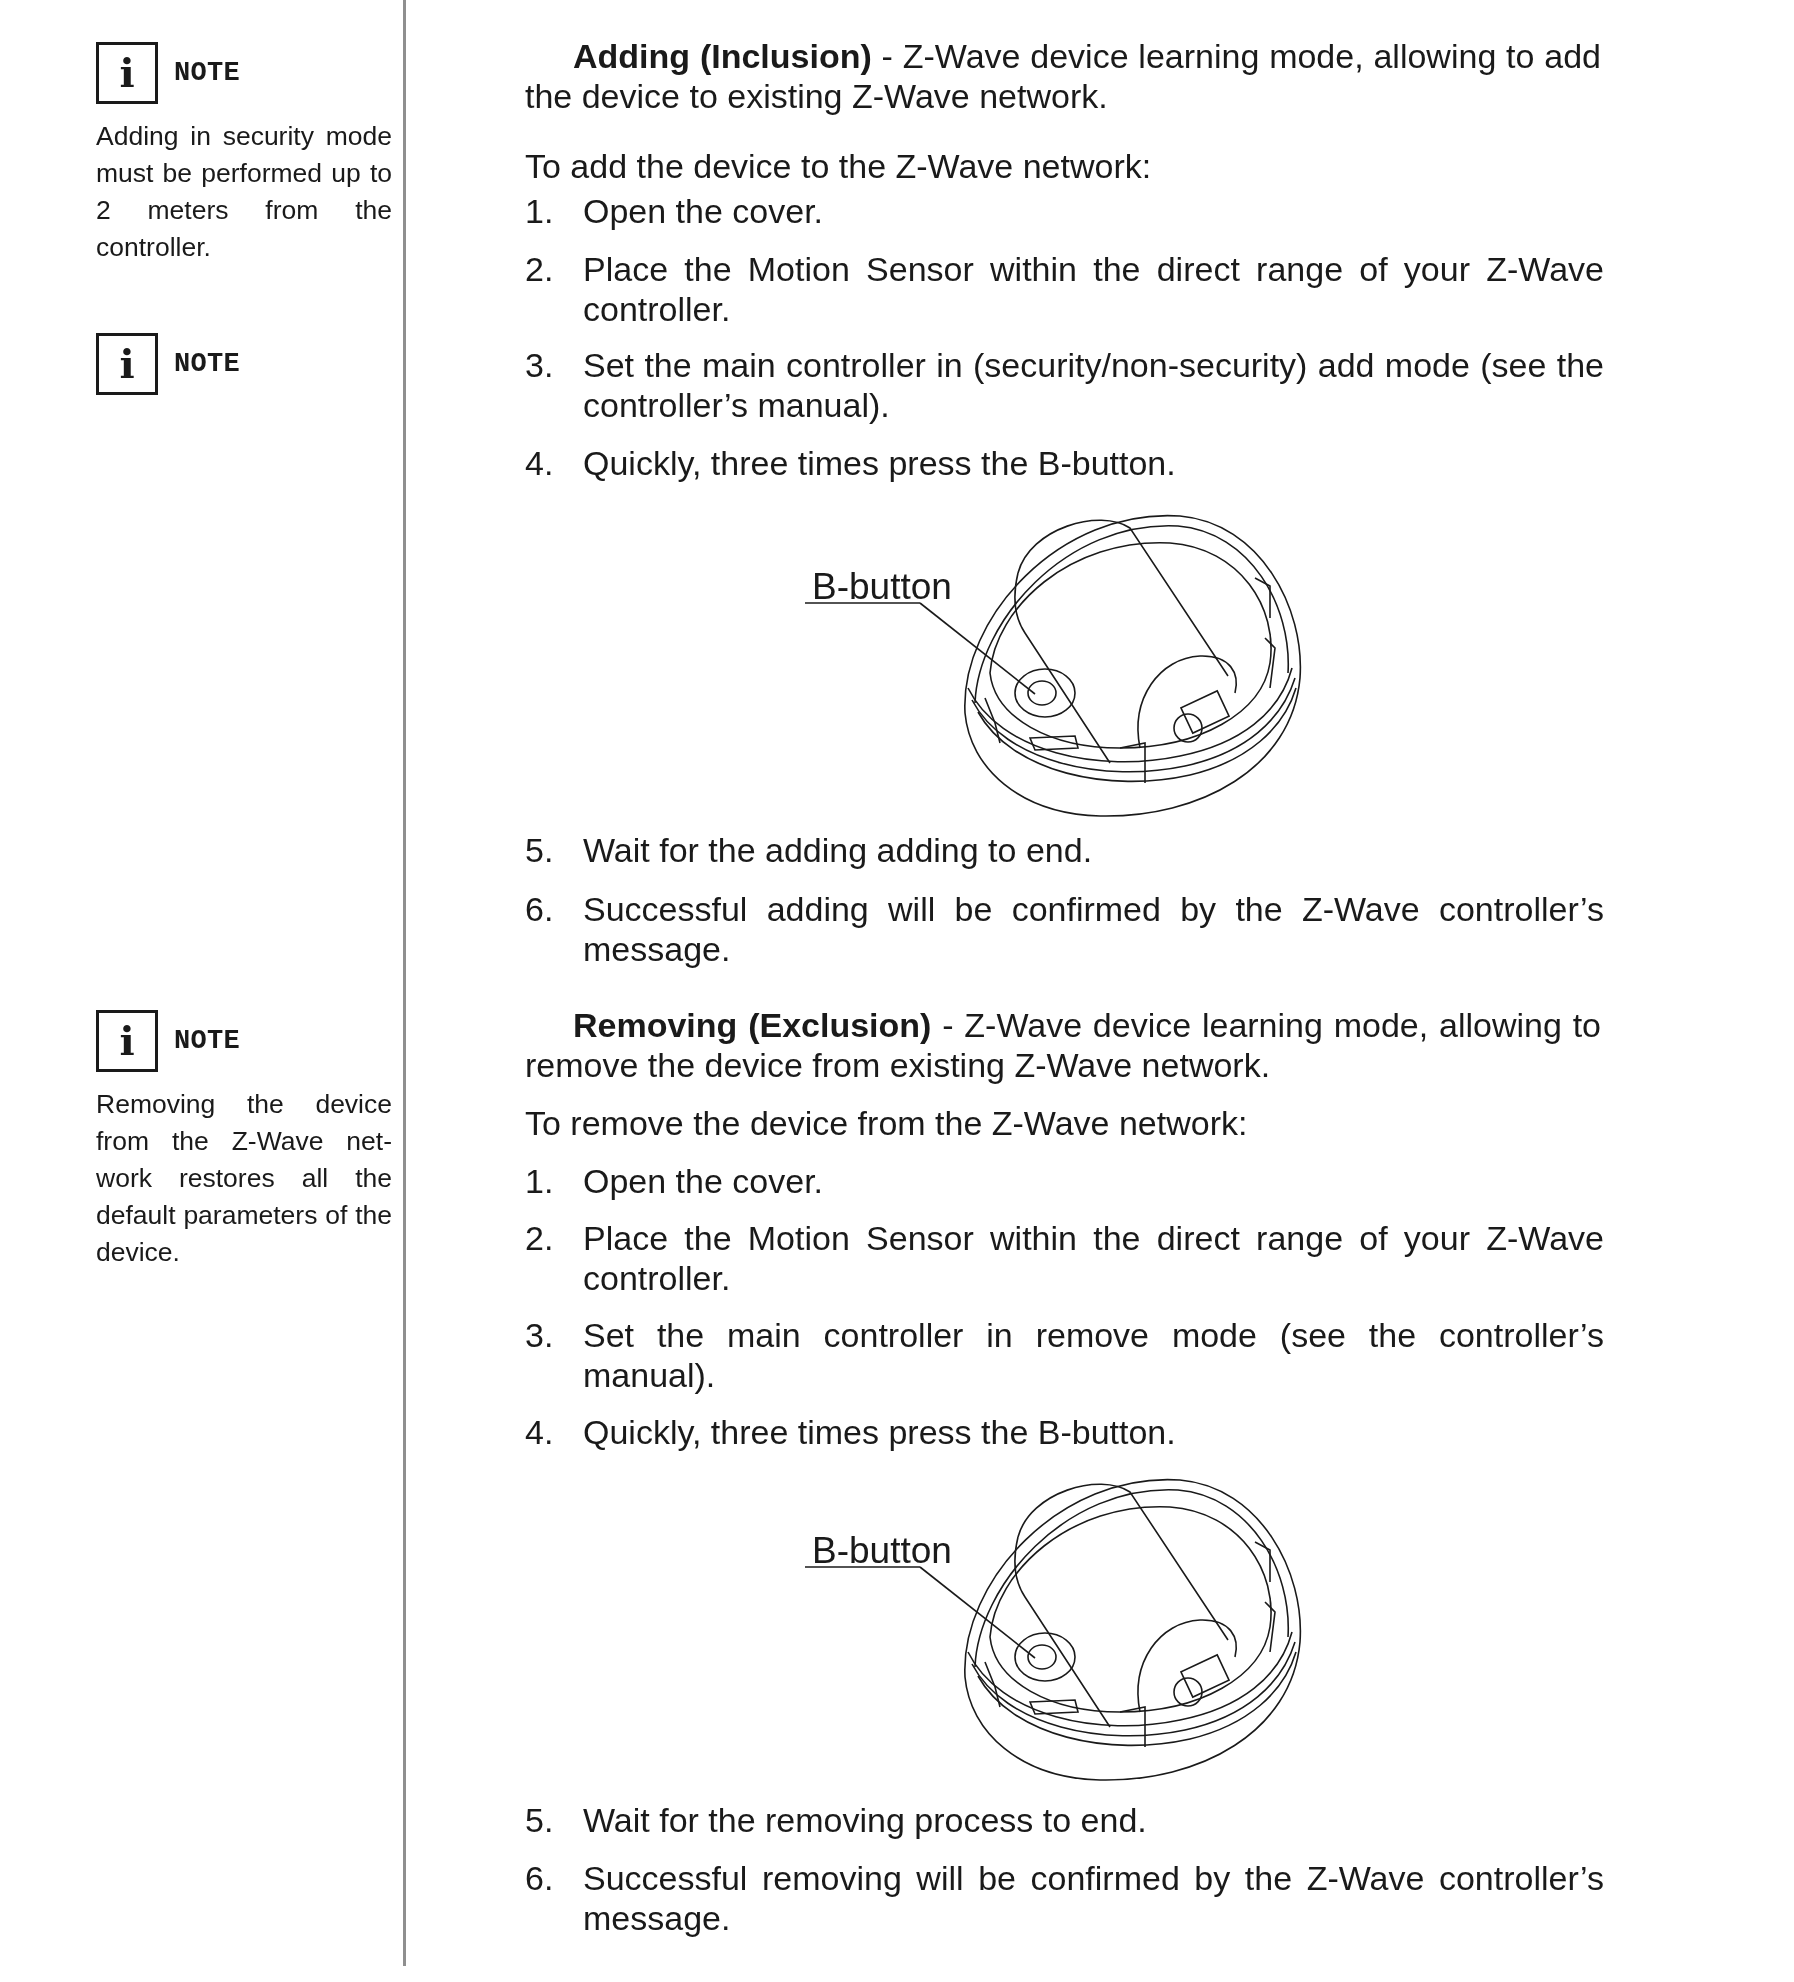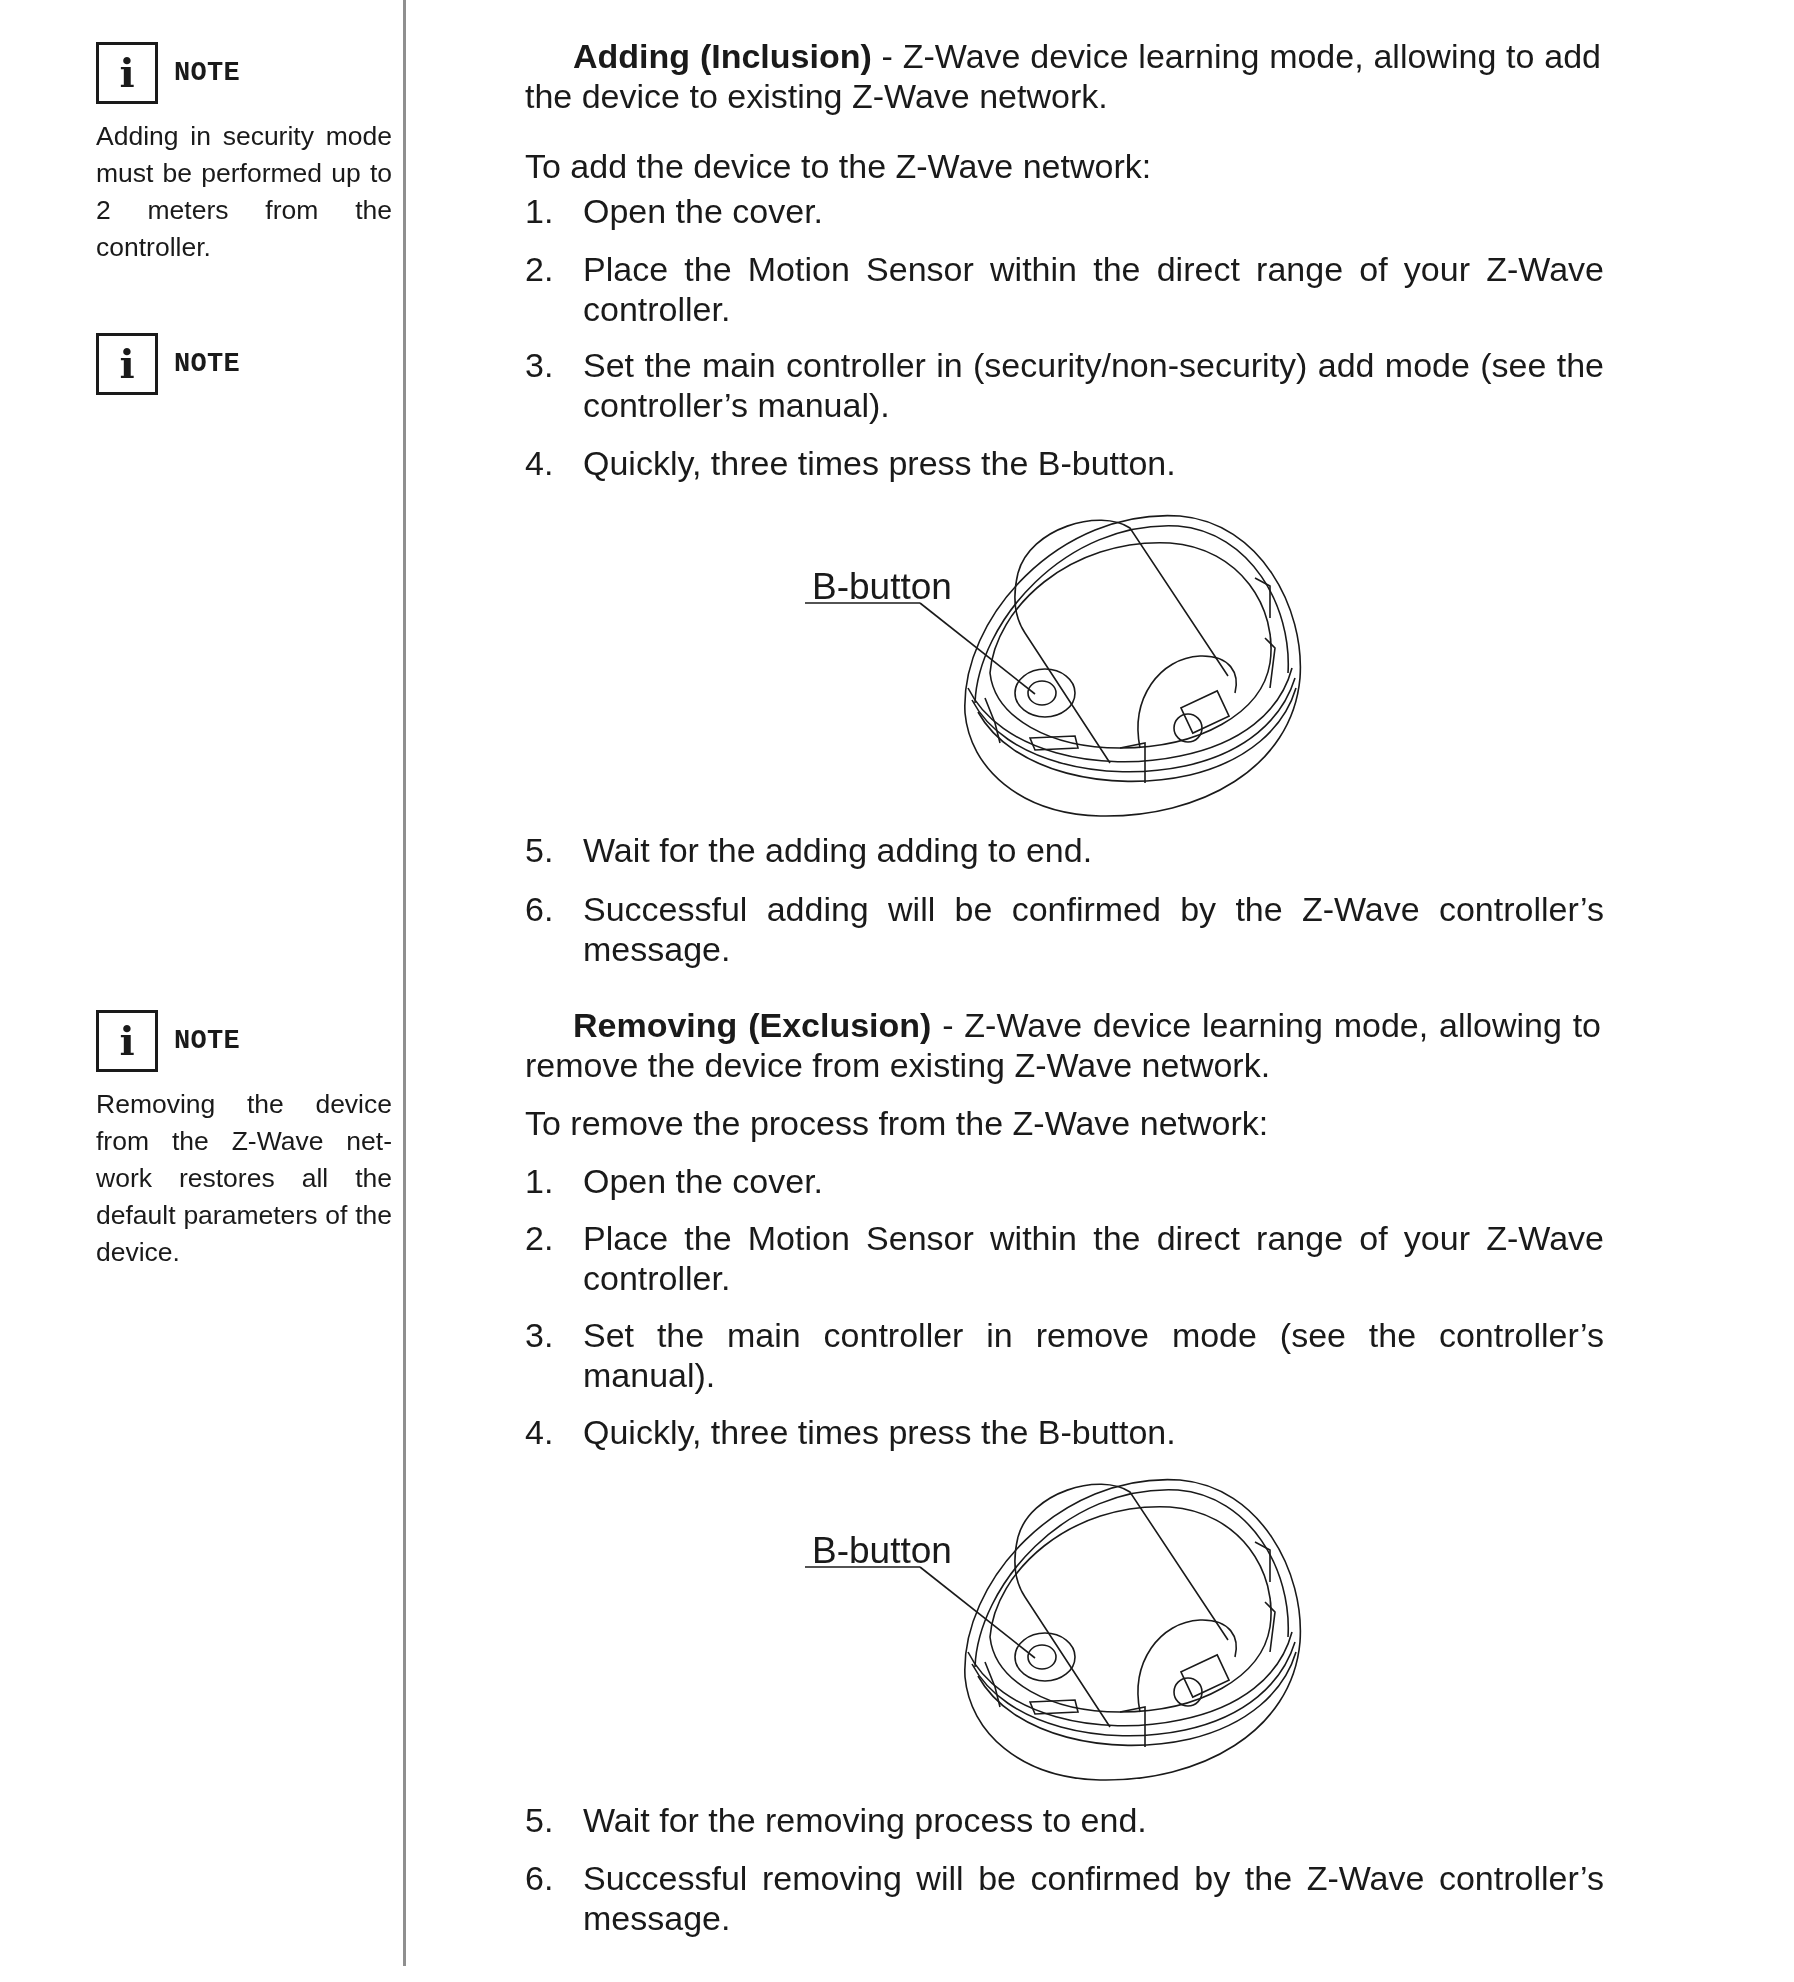--- a/index.html
+++ b/index.html
@@ -88,21 +88,21 @@
     <span class="txt">Wait for the adding adding to end.</span>
   </div>
   <div class="item" style="top:889px;">
     <span class="num">6.</span>
     <span class="txt">Successful adding will be confirmed by the Z-Wave controller’s message.</span>
   </div>
 
   <div class="para" style="top:1005px;">
     <b>Removing (Exclusion)</b><span> - Z-Wave device learning mode, allowing to remove the device from existing Z-Wave network.</span>
   </div>
-  <div class="para" style="top:1103px;">To remove the process from the Z-Wave network:</div>
+  <div class="para" style="top:1103px;">To remove the device from the Z-Wave network:</div>
 
   <div class="item" style="top:1161px;">
     <span class="num">1.</span>
     <span class="txt">Open the cover.</span>
   </div>
   <div class="item" style="top:1218px;">
     <span class="num">2.</span>
     <span class="txt">Place the Motion Sensor  within the direct range of your Z-Wave controller.</span>
   </div>
   <div class="item" style="top:1315px;">

